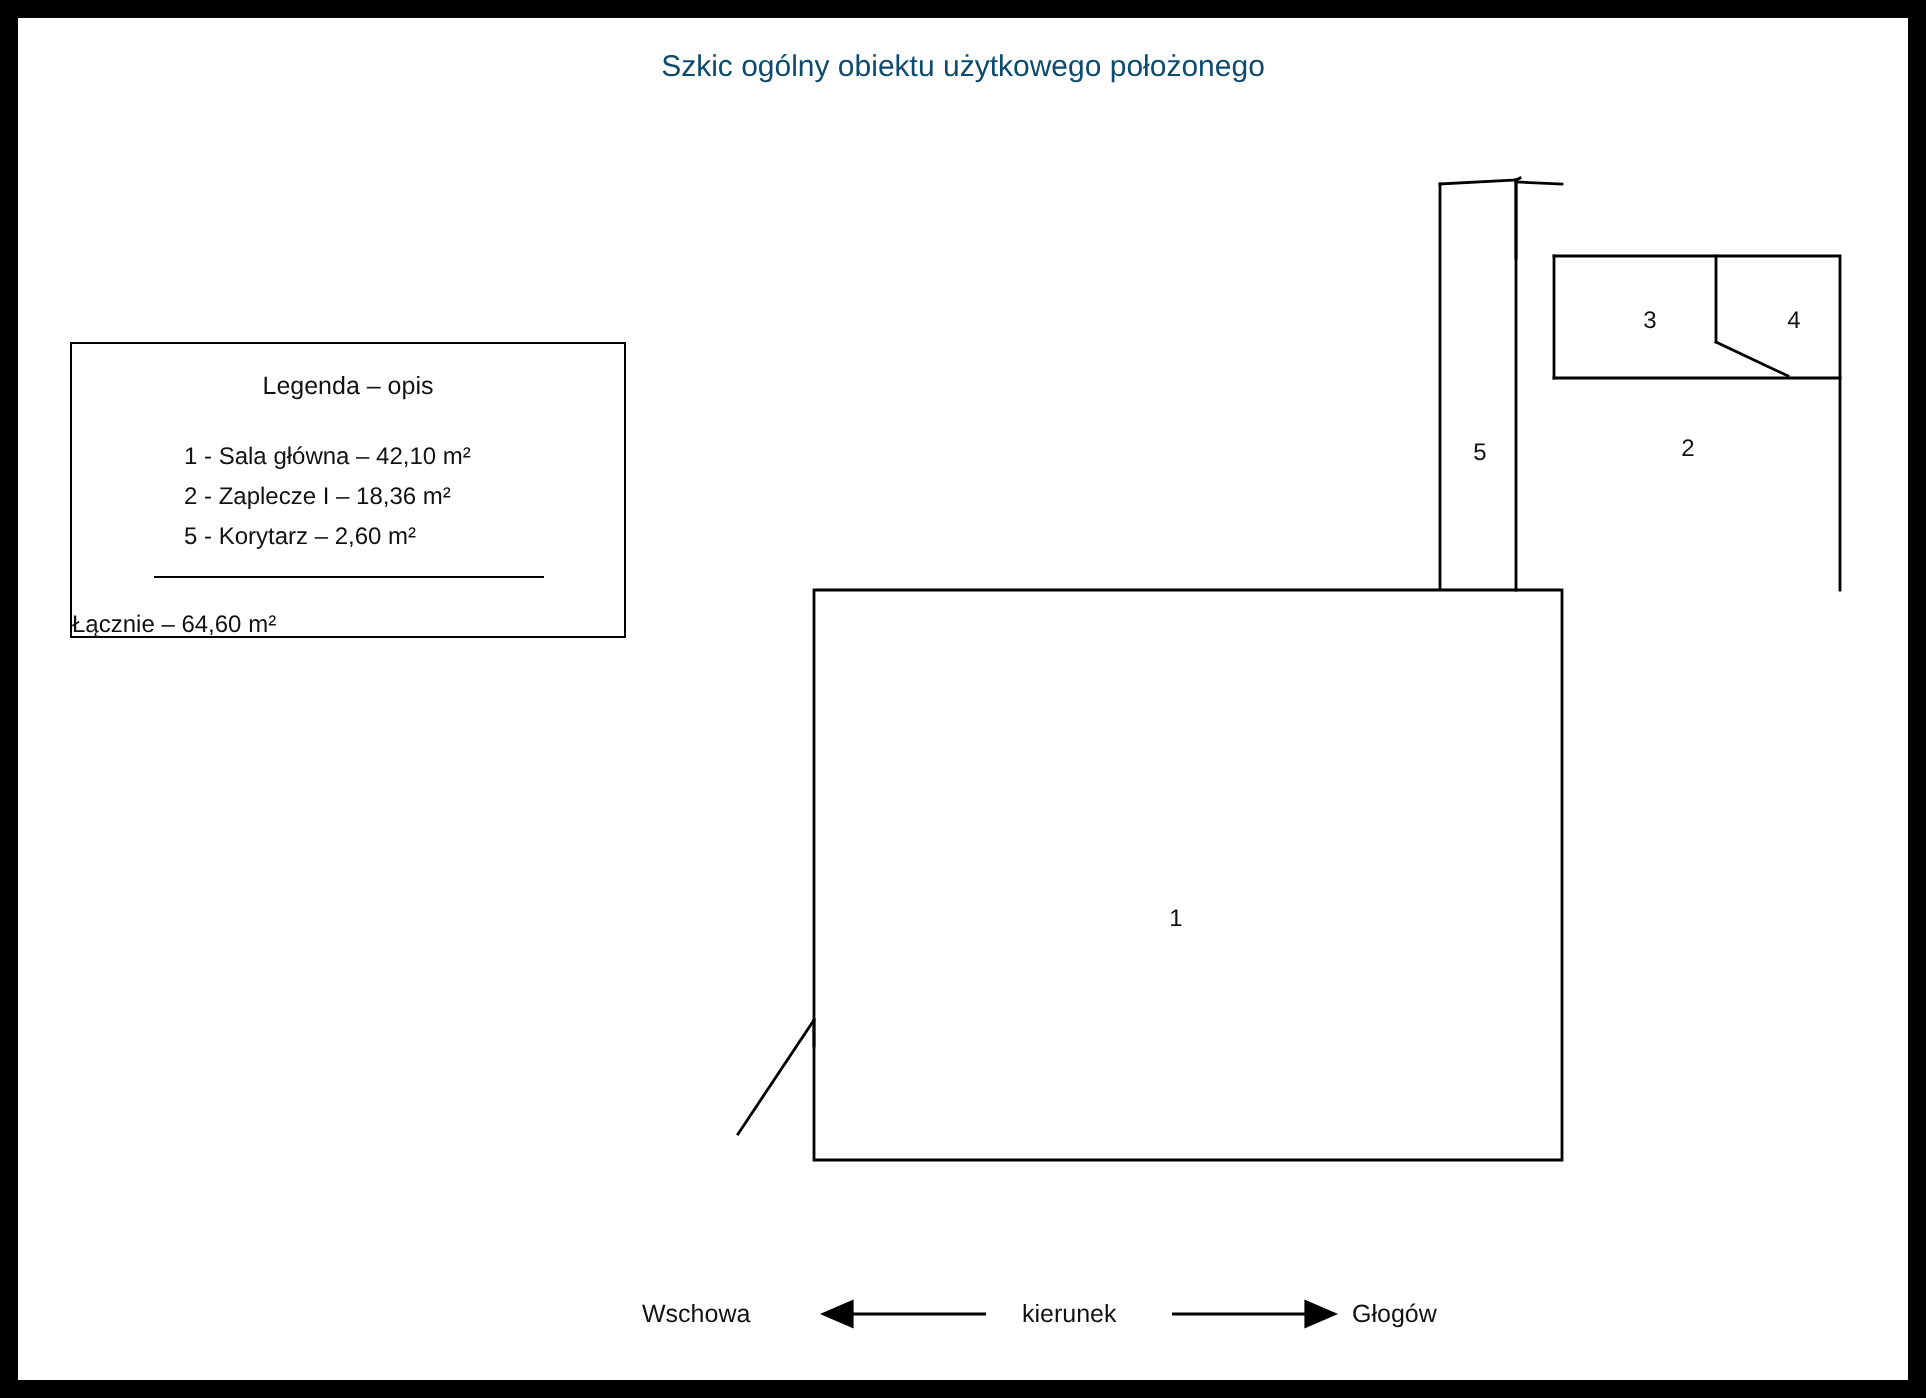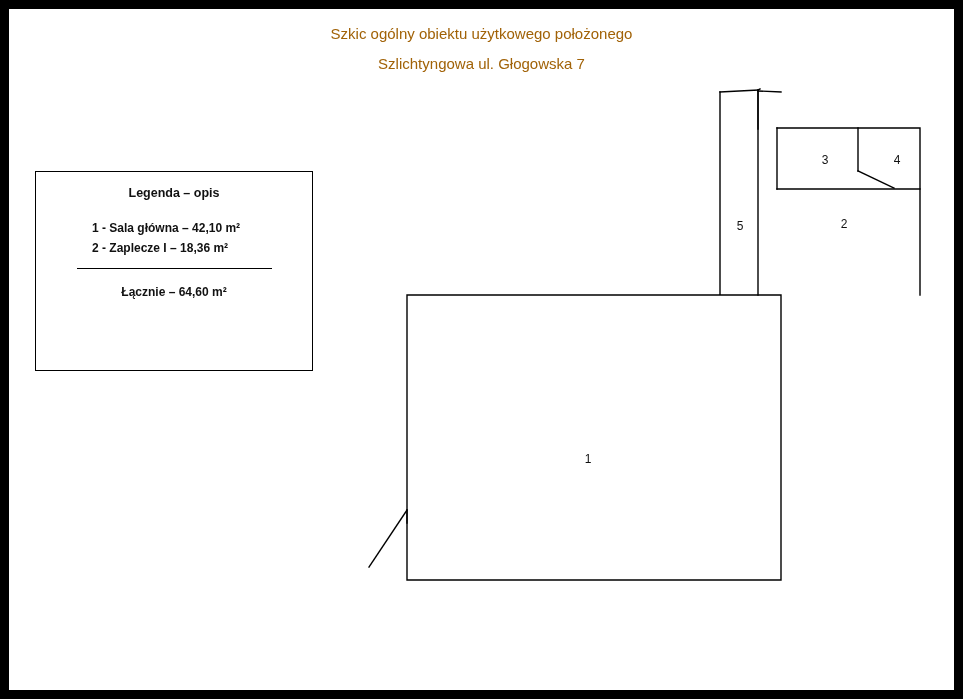--- a/index.html
+++ b/index.html
@@ -23,35 +23,34 @@
   }
   .title-block {
     position: absolute;
     left: 0;
     top: 10px;
     width: 945px;
     text-align: center;
   }
   .title-line {
     font-size: 15px;
-    color: #a16207;
+    color: #0c4a6e;
     line-height: 30px;
   }
 
   
   #legend {
     position: absolute;
     left: 26px;
     top: 162px;
     width: 278px;
-    height: 200px;
+    height: 148px;
     border: 1px solid #000000;
     box-sizing: border-box;
     background: #ffffff;
-    font-weight: bold;
   }
   #legend .legend-title {
     text-align: center;
     font-size: 12.5px;
     color: #111111;
     margin-top: 14px;
   }
   #legend ul {
     list-style: none;
     margin: 18px 0 0 0;
@@ -63,21 +62,21 @@
     line-height: 20px;
     white-space: nowrap;
   }
   #legend .legend-rule {
     width: 195px;
     height: 1px;
     background: #000000;
     margin: 10px auto 0 auto;
   }
   #legend .legend-total {
-    text-align: center;
+    text-align: left;
     font-size: 12px;
     color: #111111;
     margin-top: 16px;
   }
 
   
   #plan {
     position: absolute;
     left: 0;
     top: 0;
@@ -110,28 +109,28 @@
   #dir-center-label { left: 502px; top: 5px; }
   #dir-right-label { left: 667px; top: 5px; }
 </style>
 </head>
 <body>
 
 <div id="page">
 
   <div class="title-block">
     <div class="title-line">Szkic ogólny obiektu użytkowego położonego</div>
-    <div class="title-line">Szlichtyngowa ul. Głogowska 7</div>
   </div>
 
   <div id="legend">
     <div class="legend-title">Legenda – opis</div>
     <ul>
       <li>1 - Sala główna – 42,10 m²</li>
       <li>2 - Zaplecze I – 18,36 m²</li>
+      <li>5 - Korytarz – 2,60 m²</li>
     </ul>
     <div class="legend-rule"></div>
     <div class="legend-total">Łącznie – 64,60 m²</div>
   </div>
 
   <svg id="plan" viewBox="0 0 945 681">
     <g fill="none" stroke="#000000" stroke-width="1.4" stroke-linecap="square">
 
       <path d="M 398 571 L 398 286 L 711 286 L 711 83
                M 711 286 L 772 286 L 772 571 L 398 571"></path>
@@ -152,14 +151,27 @@
       <line x1="398" y1="501" x2="398" y2="514"></line>
     </g>
   </svg>
 
   <div class="room-label" style="left:569px; top:443px;">1</div>
   <div class="room-label" style="left:825px; top:208px;">2</div>
   <div class="room-label" style="left:806px; top:144px;">3</div>
   <div class="room-label" style="left:878px; top:144px;">4</div>
   <div class="room-label" style="left:721px; top:210px;">5</div>
 
+  <div id="direction">
+    <div class="dir-text" id="dir-left-label">Wschowa</div>
+    <div class="dir-text" id="dir-center-label">kierunek</div>
+    <div class="dir-text" id="dir-right-label">Głogów</div>
+    <svg width="945" height="30" viewBox="0 0 945 30" style="position:absolute;left:0;top:0;">
+      <g stroke="#000000" stroke-width="1.6" fill="#000000">
+        <line x1="410" y1="12" x2="484" y2="12"></line>
+        <polygon points="403,12 417,6 417,18"></polygon>
+        <line x1="577" y1="12" x2="651" y2="12"></line>
+        <polygon points="658,12 644,6 644,18"></polygon>
+      </g>
+    </svg>
+  </div>
 
 </div>
 
 </body></html>

